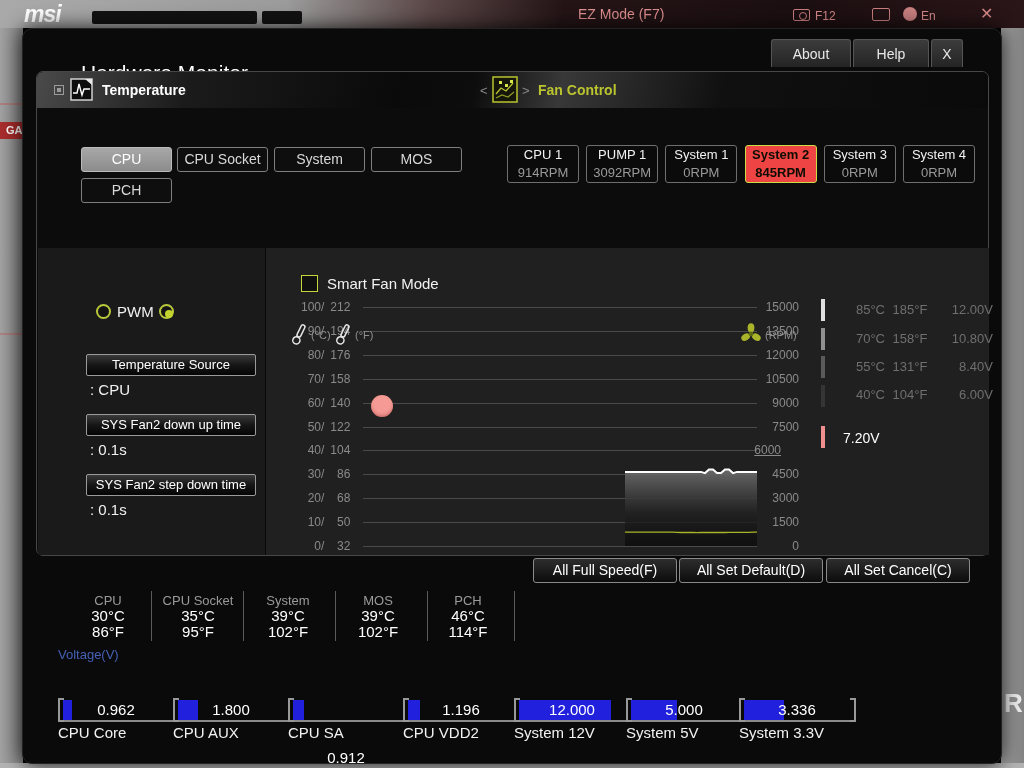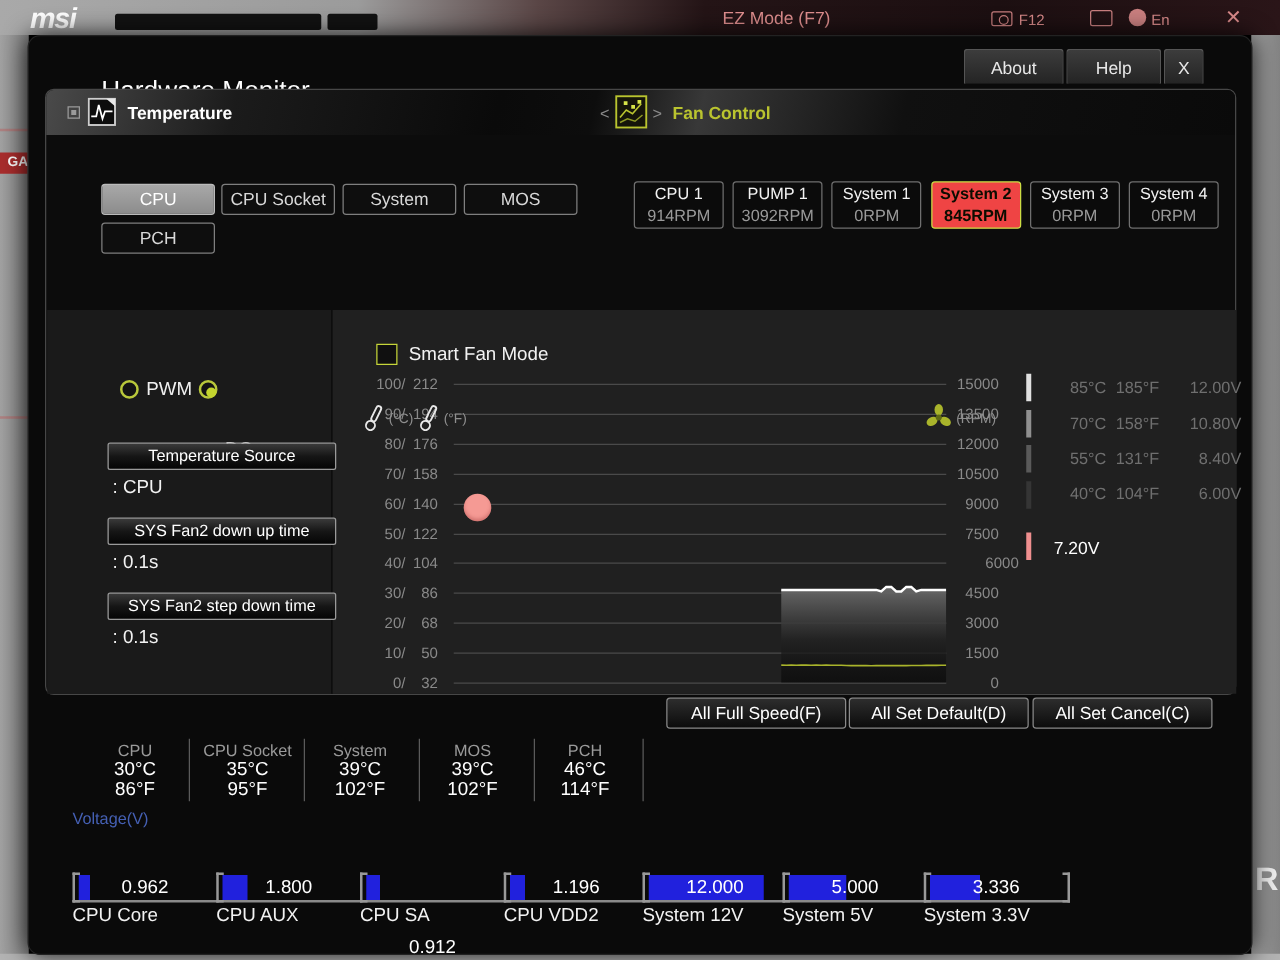--- a/index.html
+++ b/index.html
@@ -49,21 +49,21 @@
   .fan-box{width:72px;height:38px;border:1px solid #6f6f6f;border-radius:3px;text-align:center;background:rgba(10,10,10,.4);}
   .fan-box .fname{color:#f2f2f2;font-size:13px;line-height:18px;}
   .fan-box .frpm{color:#9a9a9a;font-size:13px;line-height:17px;}
   .fan-box.sel{background:#ef4444;border-color:#ccdd44;}
   .fan-box.sel .fname,.fan-box.sel .frpm{color:#0c0c00;font-weight:bold;}
   #content{left:1px;top:176px;width:951px;height:307px;background:#202020;}
   #left-col{left:1px;top:176px;width:228px;height:307px;background:#1a1a1a;border-right:1px solid #0a0a0a;}
   .radio{width:15px;height:15px;border:2px solid #b9c83b;border-radius:50%;background:#141414;}
   .radio .dot{position:absolute;left:3.5px;top:3.5px;width:8px;height:8px;border-radius:50%;background:#c3d42e;}
   .radio-lbl{color:#f0f0f0;font-size:15px;}
-  .field-btn{width:183px;height:22px;border:1px solid #9a9a9a;border-radius:2px;color:#fff;font-size:13px;
+  .field-btn{width:170px;height:22px;border:1px solid #9a9a9a;border-radius:2px;color:#fff;font-size:13px;
     text-align:center;line-height:20px;background:linear-gradient(#3a3a3a 0%,#161616 50%,#050505 100%);}
   .field-val{color:#f2f2f2;font-size:15px;}
   #sfm-box{width:17px;height:17px;border:1px solid #c6d63a;background:#101010;}
   #sfm-label{color:#f2f2f2;font-size:15px;}
   .tickL{width:62px;color:#8a8a8a;font-size:12px;display:flex;}
   .tickL .tc{width:28px;text-align:right;}
   .tickL .tf{width:26px;text-align:right;}
   .track{height:1px;background:#4a4a4a;}
   .tickR{width:36px;color:#8a8a8a;font-size:12px;text-align:right;}
   #slider-dot{width:22px;height:22px;border-radius:50%;background:#f59a94;box-shadow:inset 0 -2px 3px rgba(160,60,60,.4);}
@@ -237,21 +237,21 @@
           <span class="tf">122</span>
         </div>
         <div class="abs track" style="left: 326px; top: 355px; width: 394px;"></div>
         <div class="abs tickR" style="left: 726px; top: 348px;">7500</div>
         <div class="abs tickL" style="left: 256px; top: 371px;">
           <span class="tc">40</span>
           <span>/</span>
           <span class="tf">104</span>
         </div>
         <div class="abs track" style="left: 326px; top: 378px; width: 394px;"></div>
-        <div class="abs tickR" style="left: 742px; top: 371px;">6000</div>
+        <div class="abs tickR" style="left: 708px; top: 371px; text-decoration: underline;">6000</div>
         <div class="abs tickL" style="left: 256px; top: 395px;">
           <span class="tc">30</span>
           <span>/</span>
           <span class="tf">86</span>
         </div>
         <div class="abs track" style="left: 326px; top: 402px; width: 394px;"></div>
         <div class="abs tickR" style="left: 726px; top: 395px;">4500</div>
         <div class="abs tickL" style="left: 256px; top: 419px;">
           <span class="tc">20</span>
           <span>/</span>

